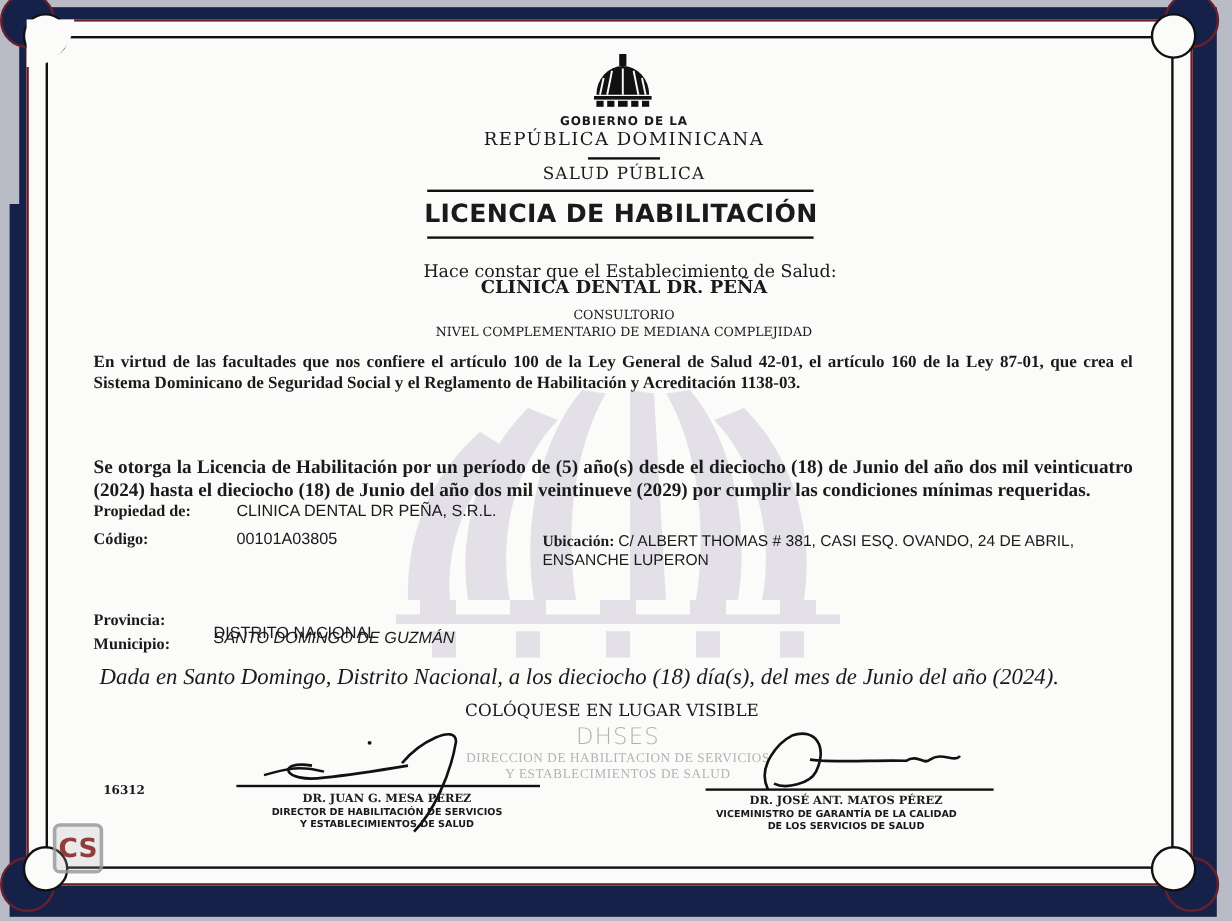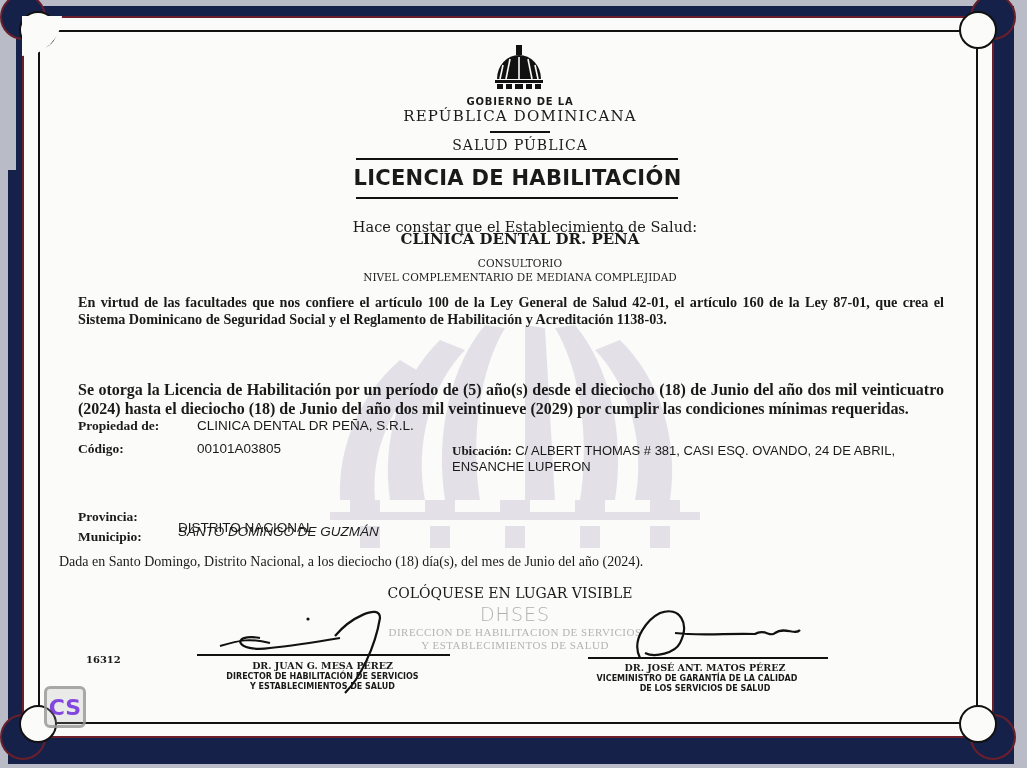--- a/index.html
+++ b/index.html
@@ -22,21 +22,21 @@
   .small-caps { font-family:"DejaVu Serif", serif; font-size:10.5px; }
   .body-text { font-family:"Liberation Serif", serif; font-weight:bold; font-size:14.2px; line-height:17px; text-align:justify; }
   .body-text2 { font-family:"Liberation Serif", serif; font-weight:bold; font-size:16px; line-height:19px; text-align:justify; }
   .lbl { font-family:"Liberation Serif", serif; font-weight:bold; font-size:13.5px; }
   .val { font-family:"Liberation Sans", sans-serif; font-size:13.5px; }
   .sig-name { font-family:"DejaVu Serif", serif; font-weight:bold; font-size:9.5px; }
   .sig-title { font-family:"DejaVu Sans", sans-serif; font-weight:bold; font-size:8px; line-height:10px; }
   .rule { position:absolute; background:#111; }
   .watermark-dome { position:absolute; left:330px; top:300px; width:370px; height:260px; opacity:0.35; }
   .camscanner { position:absolute; left:44px; top:686px; display:flex; align-items:center; gap:10px; opacity:0.85; }
-  .cs-box { width:42px; height:42px; border:3px solid #9a9a9a; border-radius:6px; background:rgba(170,170,170,0.25); color:#6d28d9; font-family:"DejaVu Sans", sans-serif; font-weight:bold; font-size:22px; display:flex; align-items:center; justify-content:center; box-sizing:border-box; }
+  .cs-box { width:42px; height:42px; border:3px solid #9a9a9a; border-radius:6px; background:rgba(170,170,170,0.25); color:#7f1d1d; font-family:"DejaVu Sans", sans-serif; font-weight:bold; font-size:22px; display:flex; align-items:center; justify-content:center; box-sizing:border-box; }
   .cs-text { font-family:"DejaVu Sans", sans-serif; font-size:30px; color:#a8a8a8; letter-spacing:-0.5px; }
   .dhses { font-family:"DejaVu Sans", sans-serif; font-weight:200; font-size:19px; color:#b0b0b0; letter-spacing:1px; }
   .dhses-sub { font-family:"Liberation Serif", serif; font-size:11px; color:#b3b3b3; letter-spacing:0.5px; }
 </style>
 </head>
 <body>
 
 <div class="outer">
   <div class="outer-corner" style="left:-6px; top:-6px; width:14px; height:170px;"></div>
 </div>
@@ -125,21 +125,21 @@
   <span class="lbl" style="font-size:13px;">Ubicación:</span>
   <span class="val" style="font-size:13px;text-align:center;">C/ ALBERT THOMAS # 381, CASI ESQ. OVANDO, 24 DE ABRIL,</span><br>
   <span class="val" style="font-size:13px;">ENSANCHE LUPERON</span>
 </div>
 
 <div class="abs lbl" style="left:78px; top:509px;">Provincia:</div>
 <div class="abs val" style="left:178px; top:520px;text-align:right;">DISTRITO NACIONAL</div>
 <div class="abs lbl" style="left:78px; top:529px;">Municipio:</div>
 <div class="abs val" style="left:178px; top:524px;font-style:italic;">SANTO DOMINGO DE GUZMÁN</div>
 
-<div class="abs" style="left:59px; top:554px; font-family:'Liberation Serif', serif; font-size:14px;">Dada en Santo Domingo, Distrito Nacional, a los dieciocho (18) día(s), del mes de Junio del año (2024).</div>
+<div class="abs" style="left:83px; top:554px; font-family:'Liberation Serif', serif; font-size:19px;font-style:italic;">Dada en Santo Domingo, Distrito Nacional, a los dieciocho (18) día(s), del mes de Junio del año (2024).</div>
 
 <div class="abs center" style="left:340px; top:585px; width:340px; font-family:'DejaVu Serif', serif; font-size:14px;">COLÓQUESE EN LUGAR VISIBLE</div>
 
 <div class="abs center dhses" style="left:440px; top:603px; width:150px;">DHSES</div>
 <div class="abs center dhses-sub" style="left:380px; top:626px; width:270px;">DIRECCION DE HABILITACION DE SERVICIOS</div>
 <div class="abs center dhses-sub" style="left:380px; top:639px; width:270px;">Y ESTABLECIMIENTOS DE SALUD</div>
 
 <svg class="abs" style="left:210px; top:598px; width:220px; height:100px;" viewBox="0 0 220 100">
   <path d="M50 40 C20 35 25 55 60 50 C80 48 100 45 130 40 M125 38 C140 20 170 5 170 20 C165 50 150 80 135 95" fill="none" stroke="#111" stroke-width="2.2"></path>
   <path d="M10 48 C30 42 40 40 60 45" fill="none" stroke="#111" stroke-width="2"></path>

